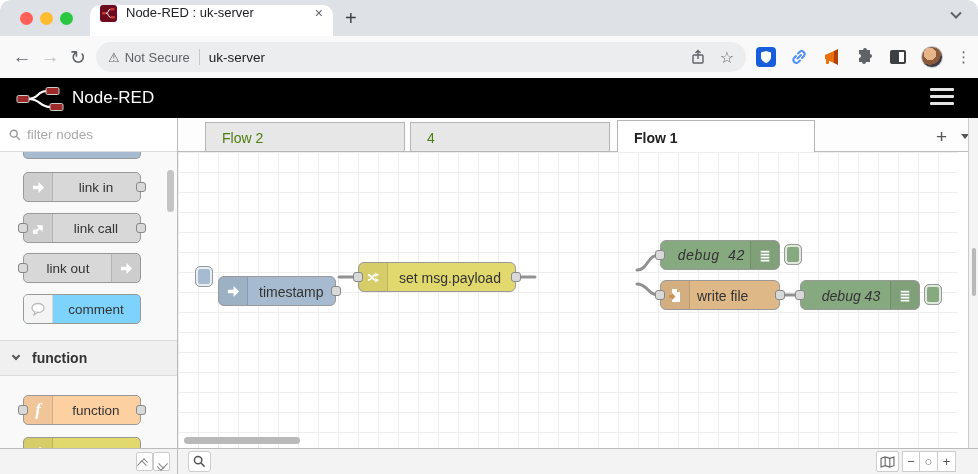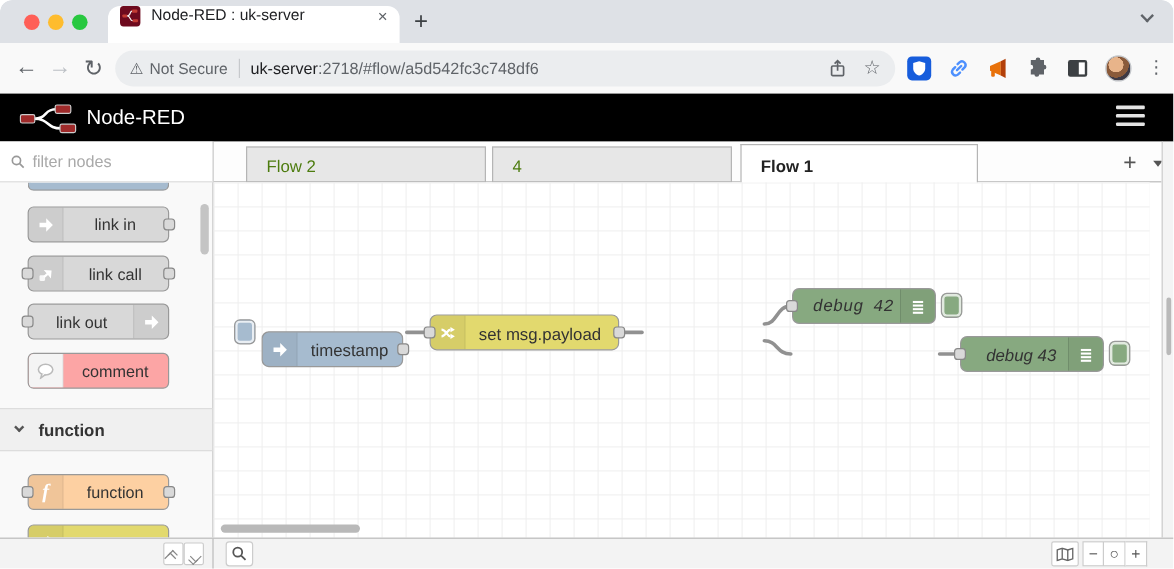--- a/index.html
+++ b/index.html
@@ -69,21 +69,21 @@
   .icon-region { position:absolute; top:0; bottom:0; width:29px; background:rgba(0,0,0,0.05); display:flex; align-items:center; justify-content:center; }
   .icon-left { left:0; border-right:1px solid rgba(0,0,0,0.12); border-radius:4px 0 0 4px; }
   .icon-right { right:0; border-left:1px solid rgba(0,0,0,0.12); border-radius:0 4px 4px 0; }
   .port { position:absolute; width:10px; height:10px; background:#d9d9d9; border:1px solid #888; border-radius:3px; }
   .port-l { left:-6px; top:9px; } .port-r { right:-6px; top:9px; }
   #p-sliver { position:absolute; left:23px; top:0; width:118px; height:7px; background:#a6bbcf; border:1px solid #999; border-top:none; border-radius:0 0 5px 5px; }
   #p-linkin { top:20px; background:#d8d8d8; }
   #p-linkcall { top:61px; background:#d8d8d8; }
   #p-linkout { top:101px; background:#d8d8d8; }
   #p-linkout .plabel { left:6px; right:34px; }
-  #p-comment { top:142px; background:#fca5a5; }
+  #p-comment { top:142px; background:#7dd3fc; }
   #p-comment .icon-left { background:#f4f4f4; }
   #cat-function { position:absolute; left:0; top:188px; width:177px; height:36px; background:#f0f0f0; border-top:1px solid #ddd; border-bottom:1px solid #ddd; }
   #cat-function .chev { width:6px; height:6px; position:absolute; left:13px; top:12px; border-color:#555; }
   #cat-function span.lbl { position:absolute; left:32px; top:9px; font-size:14px; font-weight:bold; color:#333; }
   #p-function { top:243px; background:#fdd0a2; }
   #p-switch { top:285px; background:#e2d96e; }
   #pal-scroll { position:absolute; right:3px; top:18px; width:7px; height:42px; background:#c4c4c4; border-radius:4px; }
 
   
   #canvas { position:absolute; left:178px; top:152px; width:780px; height:296px; background:#fff;
@@ -157,21 +157,20 @@
 
   <div id="toolbar">
     <span class="navbtn" style="margin-left:8px;">←</span>
     <span class="navbtn disabled">→</span>
     <span class="navbtn">↻</span>
     <div id="omnibox">
       <span id="warn-icon">⚠</span>
       <span id="not-secure">Not Secure</span>
       <span id="url-divider"></span>
       <span id="url-host">uk-server</span>
-      <span id="url-rest">:2718/#flow/a5d542fc3c748df6</span>
       <span id="omni-right">
         <svg width="16" height="16" viewBox="0 0 16 16">
             <rect x="3" y="6" width="10" height="8" rx="1" fill="none" stroke="#5f6368" stroke-width="1.4"></rect>
             <path d="M8,10 V1.5 M5.5,4 L8,1.5 L10.5,4" fill="none" stroke="#5f6368" stroke-width="1.4"></path>
           </svg>
         <span id="star-icon">☆</span>
       </span>
     </div>
     <div id="ext-row">
       <div class="extic" id="bw">
@@ -357,20 +356,32 @@
             <rect x="2" y="5" width="10" height="2" fill="#fff"></rect>
             <rect x="2" y="8.5" width="10" height="2" fill="#fff"></rect>
             <rect x="2" y="12" width="10" height="2" fill="#fff"></rect>
           </svg>
       </div>
       <span class="flabel">debug 42</span>
       <span class="port port-l"></span>
     </div>
     <div class="nbutton" id="btn-debug42"></div>
 
+    <div class="fnode" id="n-writefile">
+      <div class="icon-region icon-left">
+        <svg width="14" height="15" viewBox="0 0 14 15">
+            <path d="M4,1 h5 l3,3 v10 h-8 z" fill="#fff"></path>
+            <path d="M9,1 l3,3 h-3 z" fill="#d0a265"></path>
+            <polygon points="1,7 4,7 4,5 7.5,8.5 4,12 4,10 1,10" fill="#c89355"></polygon>
+          </svg>
+      </div>
+      <span class="flabel">write file</span>
+      <span class="port port-l"></span>
+      <span class="port port-r"></span>
+    </div>
 
     <div class="fnode debug" id="n-debug43">
       <div class="icon-region icon-right">
         <svg width="12" height="13" viewBox="0 0 14 14">
             <rect x="2" y="1.5" width="10" height="2" fill="#fff"></rect>
             <rect x="2" y="5" width="10" height="2" fill="#fff"></rect>
             <rect x="2" y="8.5" width="10" height="2" fill="#fff"></rect>
             <rect x="2" y="12" width="10" height="2" fill="#fff"></rect>
           </svg>
       </div>

